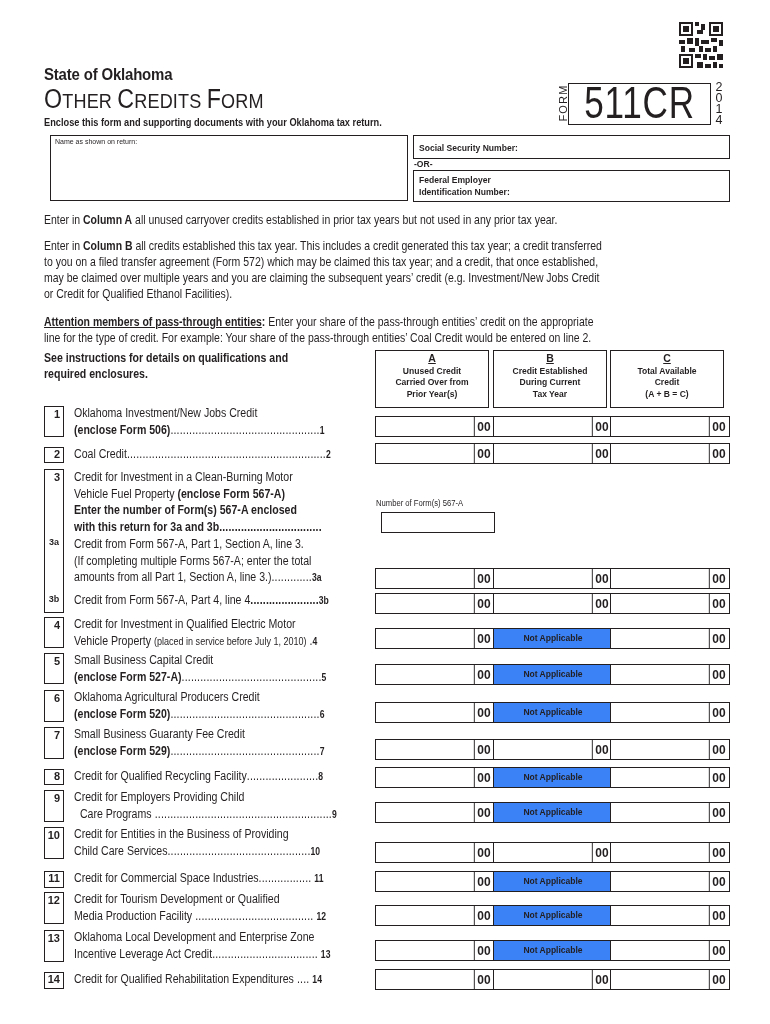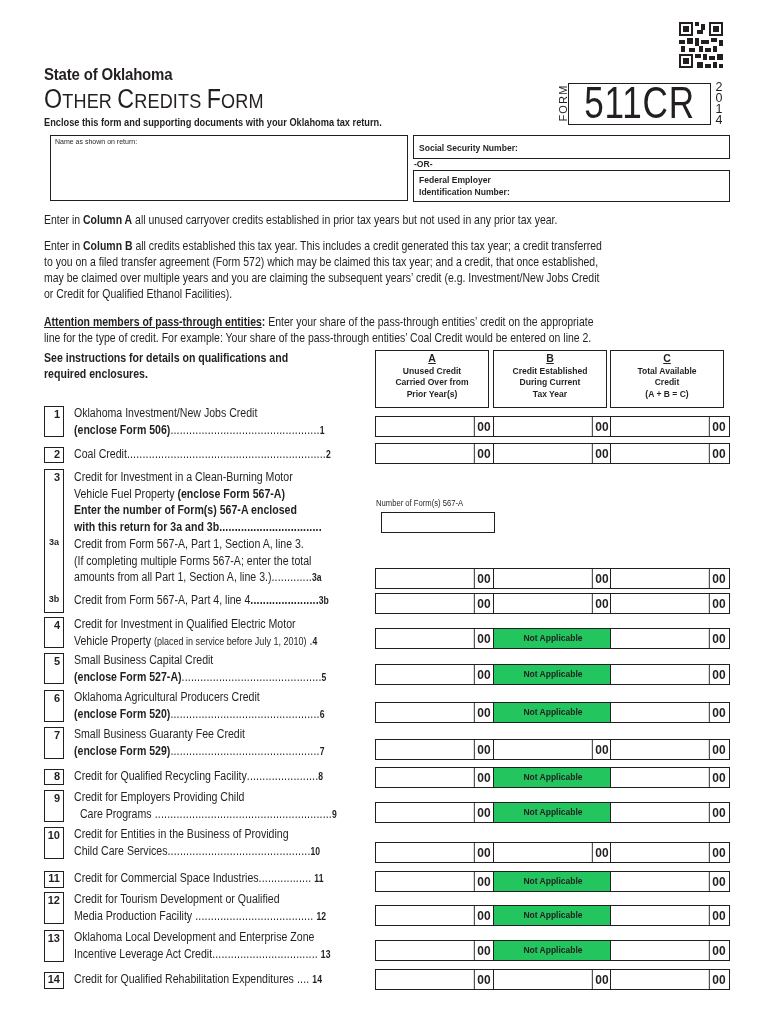--- a/index.html
+++ b/index.html
@@ -43,21 +43,21 @@
              font-size: 9.5px; font-weight: bold; line-height: 11.5px; padding-top: 2px; }
   .colhead .letter { text-decoration: underline; display: block; font-size: 10.5px; }
   .colhead .txt { display: block; transform: scaleX(0.9); }
   .colA { left: 375px; }
   .colB { left: 493px; }
   .colC { left: 610px; }
 
   
   .amt { position: absolute; width: 120px; height: 21px; border: 1.4px solid #231f20; box-sizing: border-box; background: #fff; }
   .amt .cents { position: absolute; right: 0; top: 0; bottom: 0; width: 20px; border-left: 1.4px solid #231f20; font-size: 13px; font-weight: bold; line-height: 20px; text-align: center; transform: scaleX(0.92); }
-  .amt.na { background: #22c55e; }
+  .amt.na { background: #3b82f6; }
   .amt.na .natext { position: absolute; left: 0; right: 0; top: 0; line-height: 19px; text-align: center; font-size: 8.5px; font-weight: bold; }
 
   
   .numbox { position: absolute; left: 44px; width: 20px; border: 1.2px solid #231f20; box-sizing: border-box; }
   .numbox .n { position: absolute; right: 3px; top: 1px; font-size: 11px; font-weight: bold; }
   .numbox .sub { position: absolute; left: 0; width: 100%; text-align: center; font-size: 9px; font-weight: bold; }
   .ltxt { position: absolute; left: 74px; font-size: 12.3px; line-height: 16.5px; width: 340px; transform: scaleX(0.86); transform-origin: left top; white-space: nowrap; }
   .ltxt b { font-weight: bold; }
   .ltxt .small { font-size: 10.5px; }
   .lnref { font-size: 10px; font-weight: bold; }

